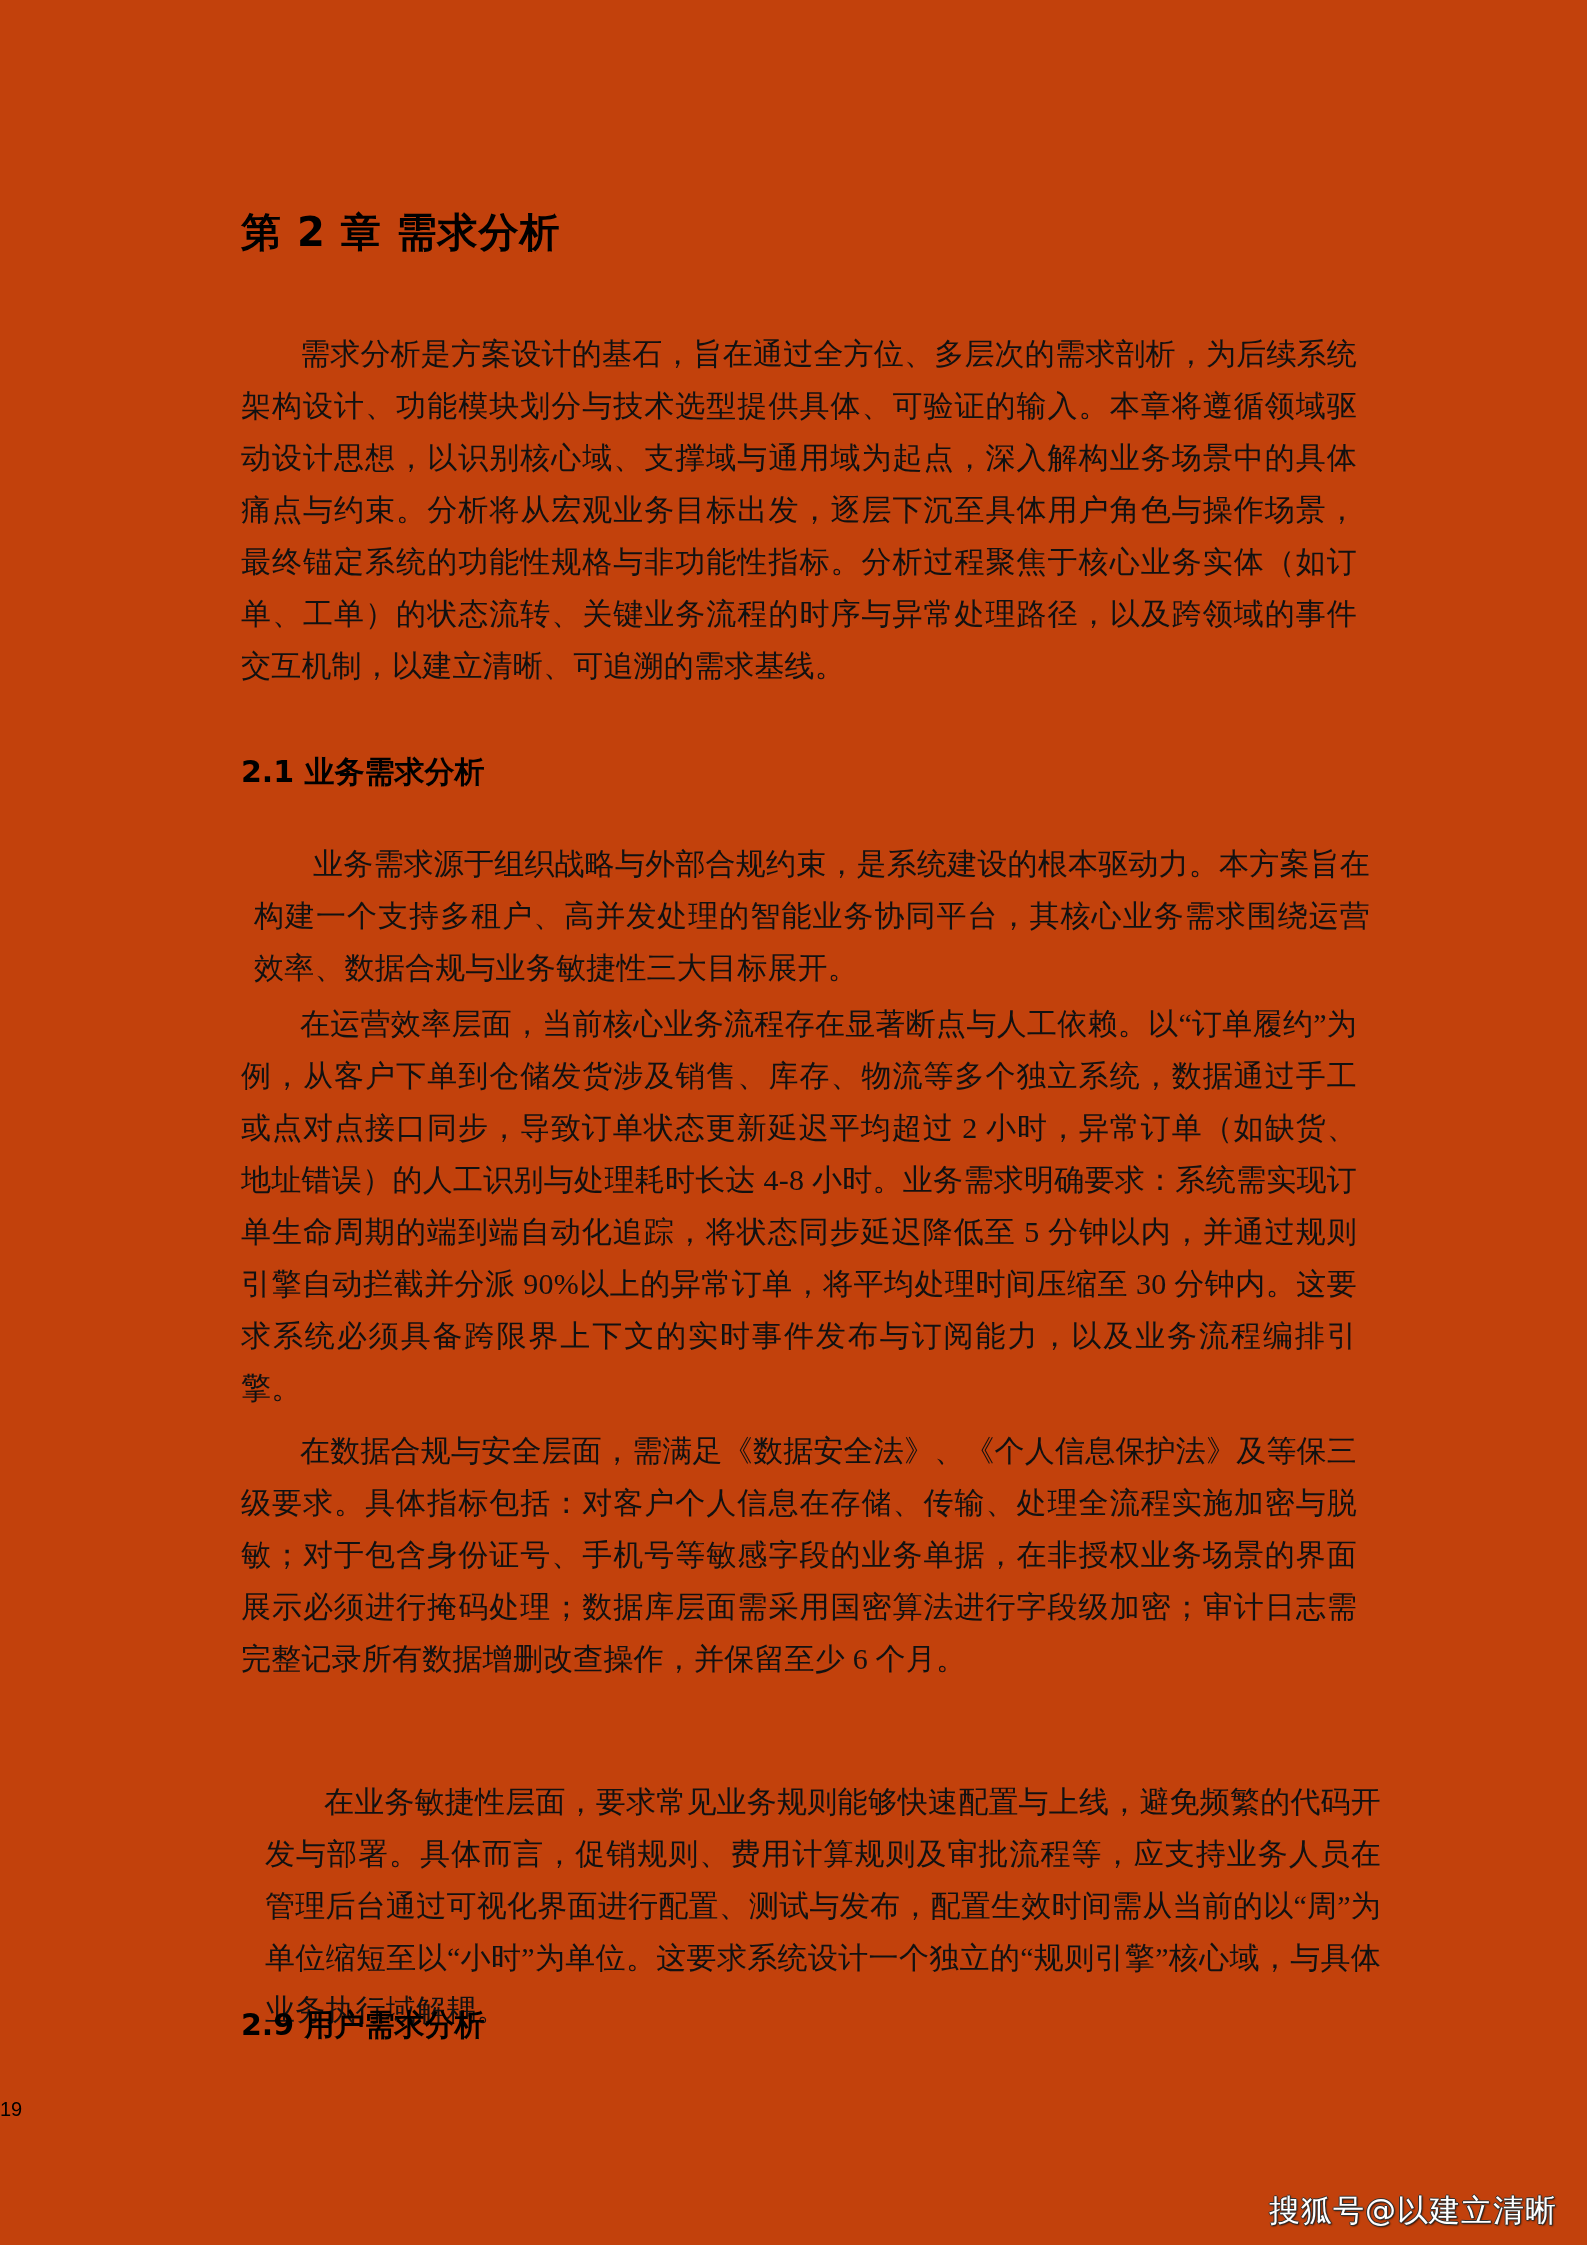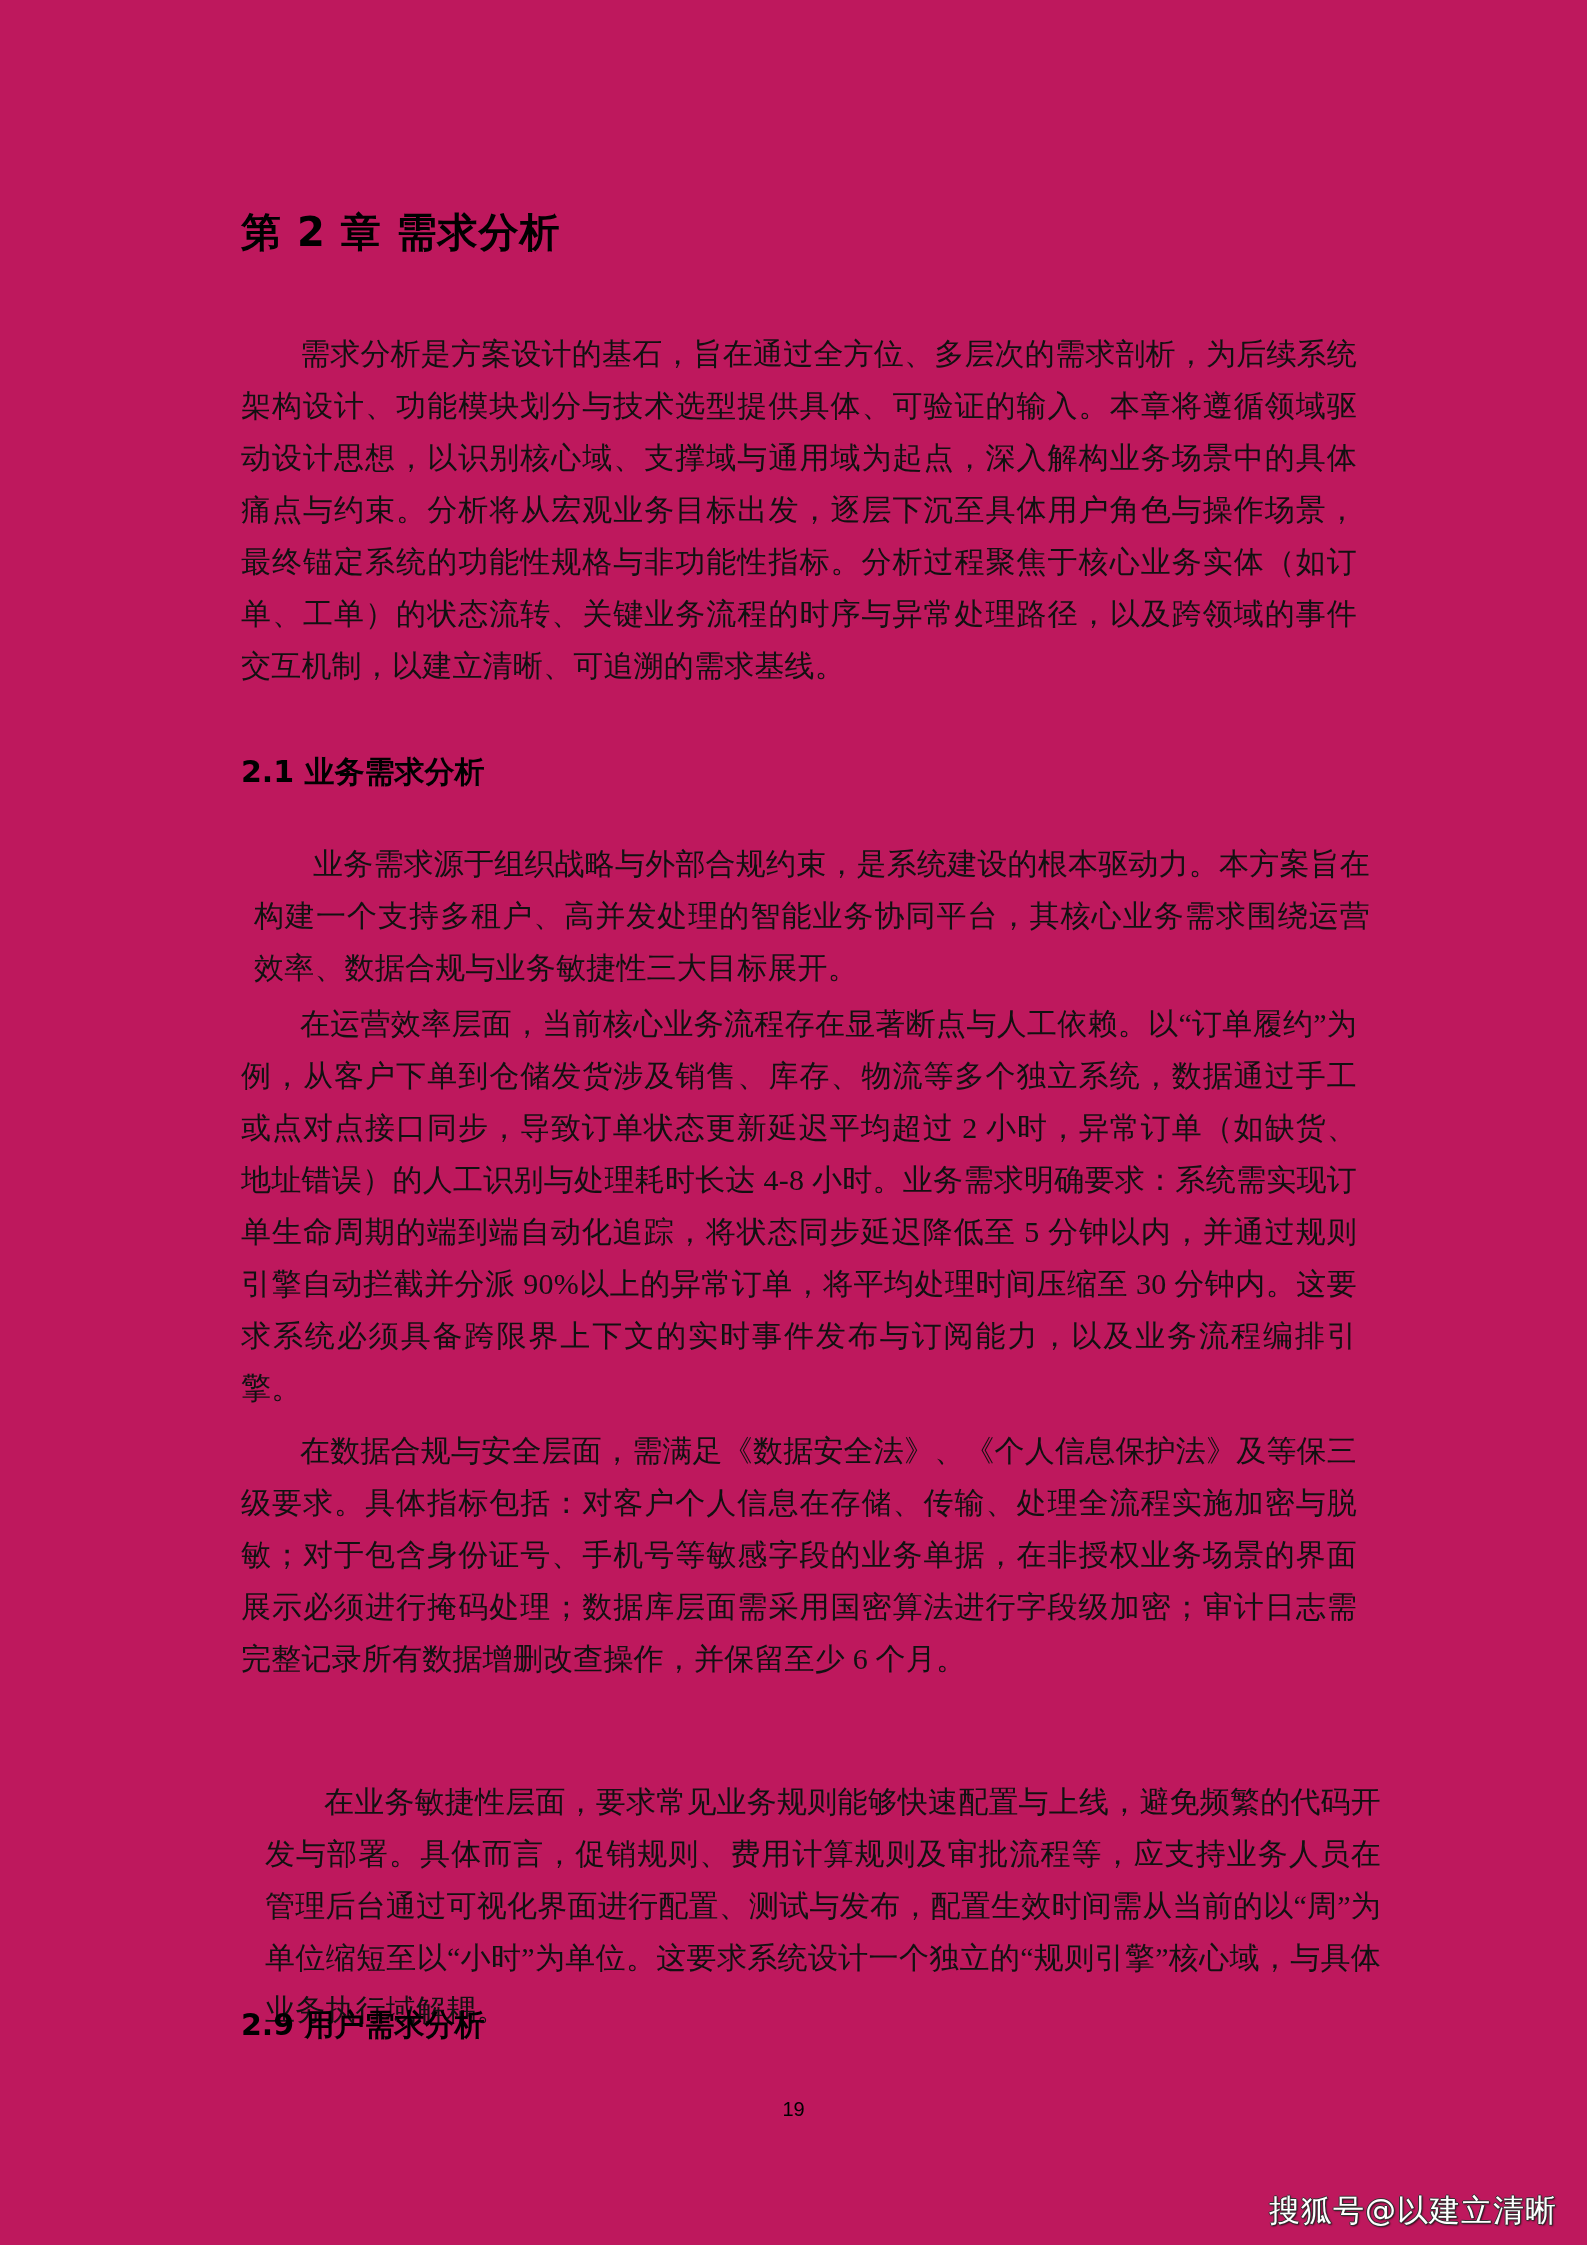--- a/index.html
+++ b/index.html
@@ -1,38 +1,38 @@
 <!DOCTYPE html>
 <html><head>
 <meta charset="utf-8">
 <style>
   html, body { margin: 0; padding: 0; background: #ffffff; }
   body { width: 1587px; height: 2245px; position: relative; overflow: hidden; }
   .page {
-    position: absolute; left: 0; top: 0; width: 1587px; height: 2245px; background: #be185d;
+    position: absolute; left: 0; top: 0; width: 1587px; height: 2245px; background: #c2410c;
     color: #111;
   }
   .chapter-title {
     position: absolute; left: 241px; top: 205px;
     font-family: "DejaVu Sans", "Liberation Sans", sans-serif;
     font-weight: bold; font-size: 40px; letter-spacing: 1px; margin: 0; color: #000;
   }
   .section-title {
     position: absolute; left: 241px;
     font-family: "DejaVu Sans", "Liberation Sans", sans-serif;
     font-weight: bold; font-size: 30px; margin: 0; color: #000;
   }
   .para {
     position: absolute; left: 241px; width: 1116px; margin: 0;
     font-family: Liberation Serif, serif;
     font-size: 30px; line-height: 52px; text-align: justify;
     text-indent: 59px; color: #111; letter-spacing: 0.2px;
   }
   .page-number {
-    position: absolute; left: 0; width: 1587px; top: 2098px; text-align: center;
+    position: absolute; left: 0; width: 1587px; top: 2098px; 
     font-family: "Liberation Sans", sans-serif; font-size: 20px; color: #000;
   }
   .watermark {
     position: absolute; right: 30px; top: 2190px;
     font-family: "DejaVu Sans", sans-serif; font-size: 31px; color: #fff;
     text-shadow: -1px 0 #333, 1px 0 #333, 0 -1px #333, 0 1px #333, 1px 1px 2px #000;
     letter-spacing: 1px;
   }
 </style>
 </head>

